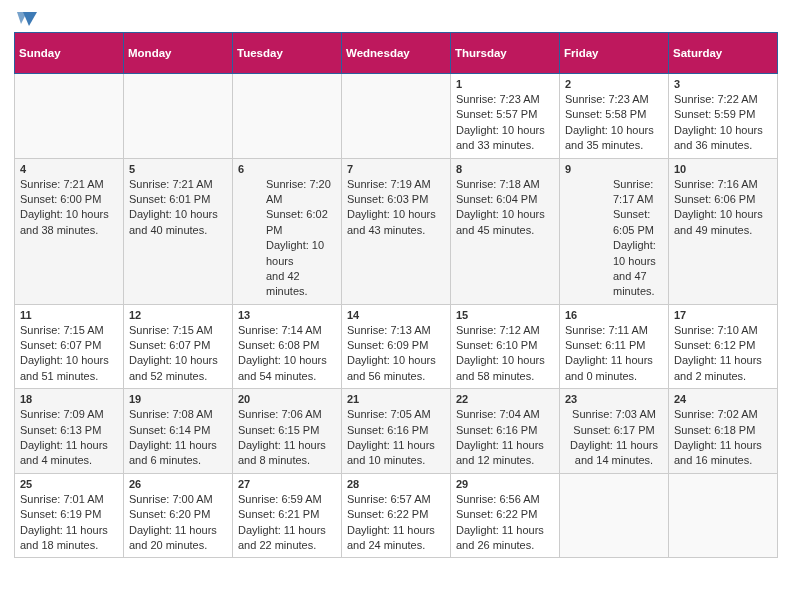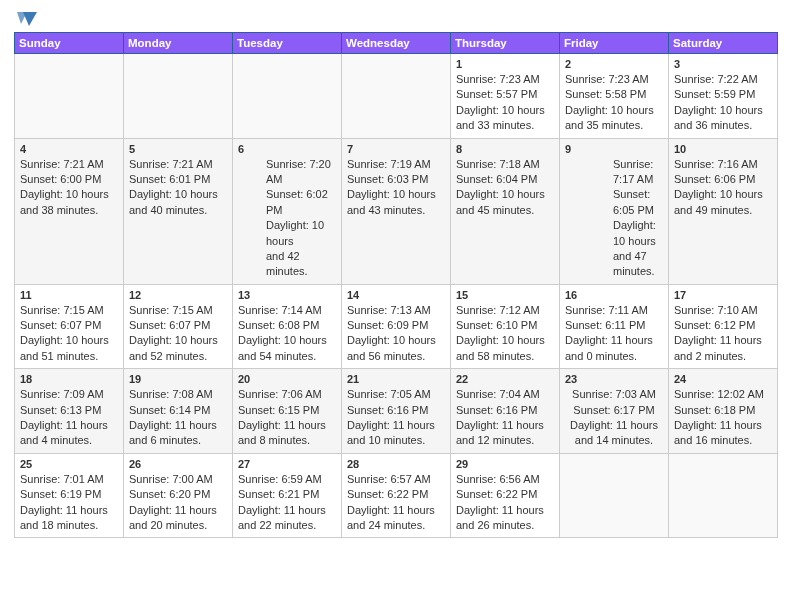--- a/index.html
+++ b/index.html
@@ -32,25 +32,25 @@
     .location {
       font-size: 13px;
       color: #555;
     }
     table {
       width: 100%;
       border-collapse: collapse;
       table-layout: fixed;
     }
     thead tr th {
-      background-color: #8b5cf6;
+      background-color: #be185d;
       color: #fff;
       font-size: 11.5px;
       font-weight: bold;
-      padding: 4px 4px;
+      padding: 14px 4px;
       text-align: left;
       border: 1px solid #2a5f9e;
     }
     tbody tr td {
       border: 1px solid #ccc;
       vertical-align: top;
       padding: 4px 5px;
       height: 78px;
       font-size: 9.5px;
       color: #333;
@@ -283,21 +283,21 @@
           </td>
           <td>
             <span class="day-number">23</span>
             <div class="day-info" style="white-space: pre-line; text-align: center;">Sunrise: 7:03 AM
 Sunset: 6:17 PM
 Daylight: 11 hours
 and 14 minutes.</div>
           </td>
           <td>
             <span class="day-number">24</span>
-            <div class="day-info" style="white-space: pre-line;">Sunrise: 12:02 AM
+            <div class="day-info" style="white-space: pre-line;">Sunrise: 7:02 AM
 Sunset: 6:18 PM
 Daylight: 11 hours
 and 16 minutes.</div>
           </td>
         </tr>
         <tr>
           <td>
             <span class="day-number">25</span>
             <div class="day-info" style="white-space: pre-line;">Sunrise: 7:01 AM
 Sunset: 6:19 PM

